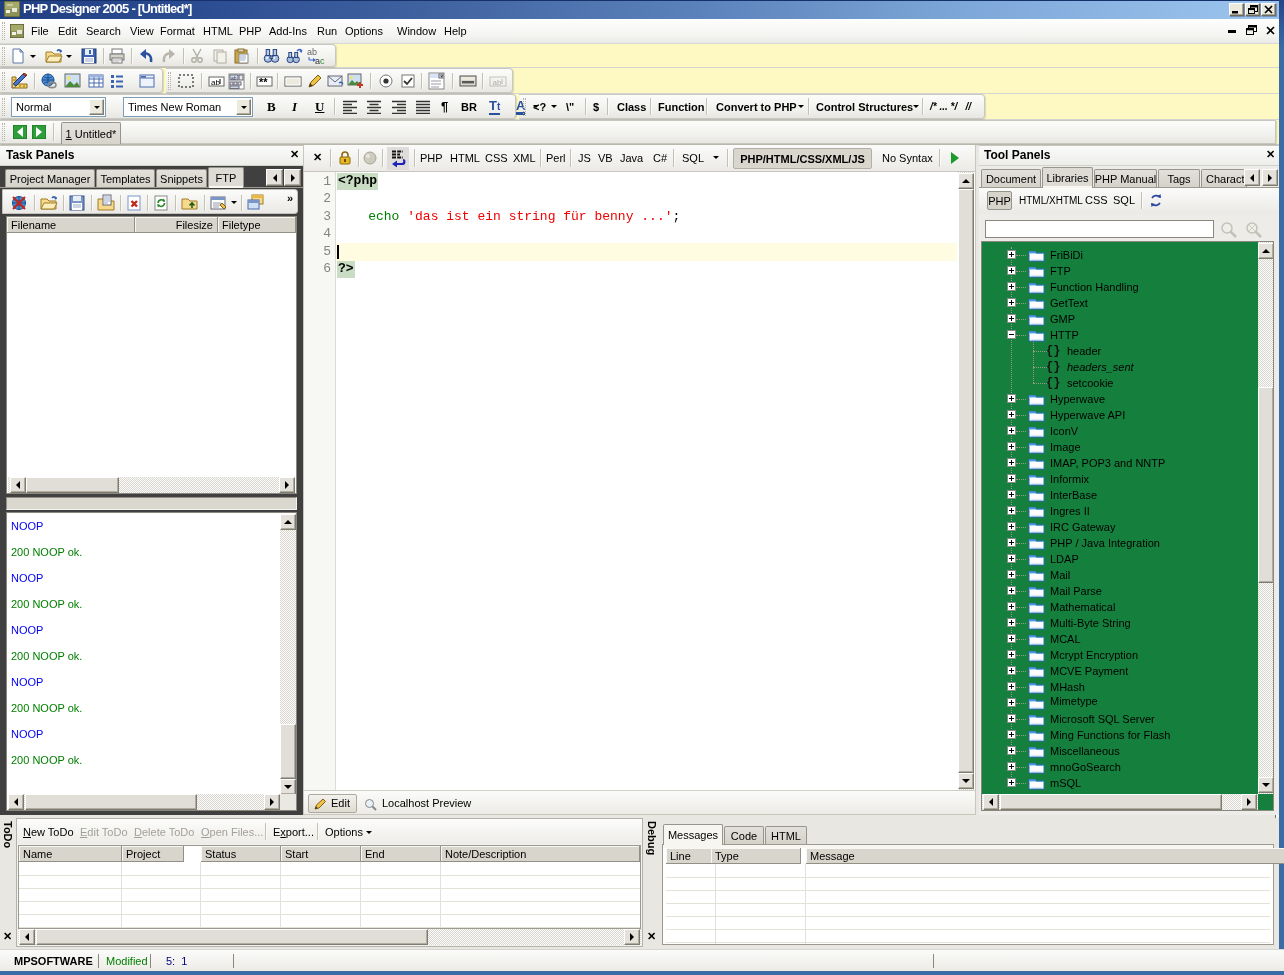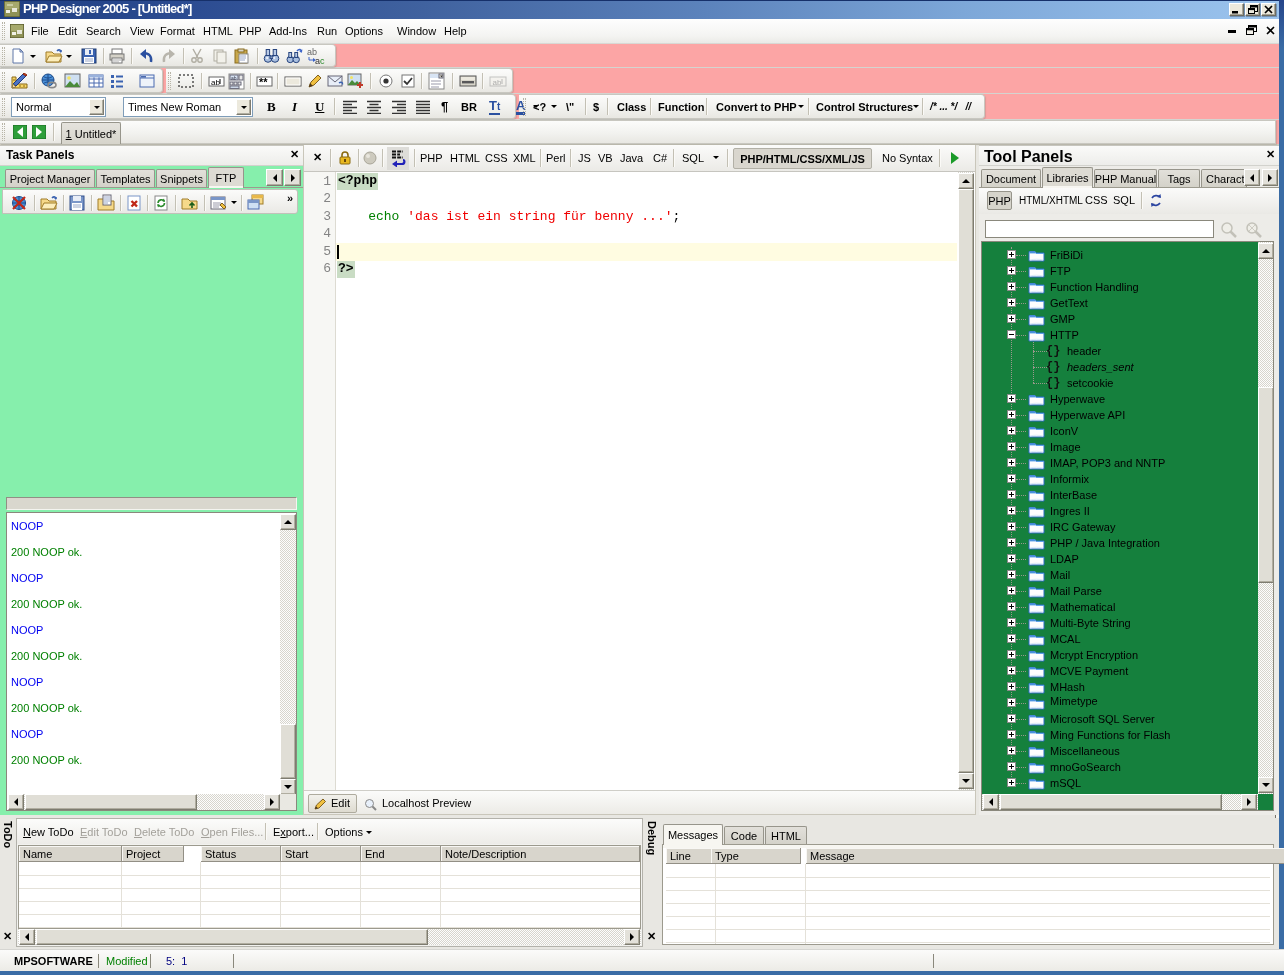--- a/index.html
+++ b/index.html
@@ -22,21 +22,21 @@
 
 .hcell{position:absolute;background:#d8d5cc;border-right:1px solid #928f85;border-bottom:1px solid #928f85;box-shadow:inset 1px 1px 0 #f8f7f4;display:flex;align-items:center;padding:0 4px;font-size:11px;}
 
 #title{left:0;top:0;width:1284px;height:19px;background:linear-gradient(90deg,#203f82 0%,#2c4c92 15%,#40629f 33%,#5c83bc 55%,#7da7d8 75%,#93bce8 92%,#9cc4ee 100%);}
 #title .cap{position:absolute;left:23px;top:1px;font-size:13px;font-weight:bold;color:#fff;letter-spacing:0px;}
 .wbtn{position:absolute;top:3px;width:15px;height:13px;background:#ece9dd;border:1px solid #fff;border-right-color:#6e6c61;border-bottom-color:#6e6c61;box-shadow:inset -1px -1px 0 #a8a598,1px 1px 0 rgba(0,0,0,.25);display:flex;align-items:center;justify-content:center;font-size:9px;font-weight:bold;color:#000;}
 
 #menubar{left:0;top:19px;width:1279px;height:25px;background:linear-gradient(180deg,#fefefe,#f4f4f2 70%,#eAeAe7);border-bottom:1px solid #d8d8d4;}
 .menu{position:absolute;top:6px;font-size:11px;color:#000;}
 
-.tbrow{left:0;width:1279px;background:#fca5a5;border-bottom:1px solid #d4d4d0;}
+.tbrow{left:0;width:1279px;background:#fef9c3;border-bottom:1px solid #d4d4d0;}
 .band{position:absolute;top:0;height:100%;background:linear-gradient(180deg,#fcfcfb,#f2f2ef 55%,#e8e7e2);border:1px solid #c8c7c0;border-left:none;border-radius:0 4px 4px 0;box-shadow:1px 1px 1px rgba(120,118,108,.25);}
 
 svg{display:block;}
 
 .combo{position:absolute;background:#fff;border:1px solid #7f9db9;display:flex;align-items:center;font-size:11px;}
 .combo .btn{position:absolute;right:1px;top:1px;bottom:1px;width:15px;background:#ece9dd;border:1px solid #fff;border-right-color:#7e7c70;border-bottom-color:#7e7c70;box-shadow:inset -1px -1px 0 #b0ada0;display:flex;align-items:center;justify-content:center;}
 .bold11{font-weight:bold;font-size:11px;}
 
 .phptag{background:#c9dcc4;font-weight:bold;color:#000;}
 .treerow{position:absolute;height:16px;display:flex;align-items:center;font-size:11px;white-space:nowrap;}
@@ -382,21 +382,21 @@
       <rect x="0" y="0" width="14" height="14" fill="#2e9e3a"></rect>
       <rect x="0" y="0" width="14" height="14" fill="none" stroke="#1a6a22"></rect>
       <path d="M4 2l6 5-6 5z" fill="#fff"></path>
     </svg>
   <div class="abs sep" style="left:53px;top:3px;height:18px;"></div>
   <div class="abs" style="left:61px;top:2px;width:60px;height:22px;background:linear-gradient(180deg,#e5e3dd,#d6d4cb);border:1px solid #97958b;border-radius:2px 2px 0 0;border-bottom:none;display:flex;align-items:center;justify-content:center;">
       <span><span style="text-decoration:underline;">1</span> Untitled*</span>
     </div>
 </div>
 
-<div id="left" class="abs" style="left:0;top:145px;width:303px;height:670px;background:#86efac;">
+<div id="left" class="abs" style="left:0;top:145px;width:303px;height:670px;background:#404040;">
   <div class="abs" style="left:0;top:0;width:303px;height:21px;background:linear-gradient(180deg,#fbfbfa,#ededea);border-bottom:1px solid #d2d2cd;box-shadow:inset 0 1px 0 #c6c5be;">
     <span class="abs" style="left:6px;top:3px;font-weight:bold;font-size:12px;">Task Panels</span>
     <span class="abs" style="left:290px;top:3px;font-weight:bold;font-size:11px;">✕</span>
   </div>
 
   <div class="abs" style="left:0;top:22px;width:303px;height:20px;">
     <div class="ptab" style="left:5px;top:2px;width:90px;">Project Manager</div>
     <div class="ptab" style="left:96px;top:2px;width:59px;">Templates</div>
     <div class="ptab" style="left:156px;top:2px;width:51px;">Snippets</div>
     <div class="ptab act" style="left:208px;top:0px;width:36px;">FTP</div>
@@ -464,20 +464,34 @@
     <div class="abs sep" style="left:238px;top:5px;height:16px;"></div>
     <svg class="abs" style="left:244px;top:4px" width="19" height="17">
         <rect x="5" y="1" width="11" height="9" fill="#f6d98a" stroke="#a07c28"></rect>
         <rect x="5" y="1" width="11" height="3" fill="#e8b84a"></rect>
         <rect x="1" y="6" width="11" height="9" fill="#cfe0f4" stroke="#4a6ab0"></rect>
         <rect x="1" y="6" width="11" height="3" fill="#7a96c8"></rect>
       </svg>
     <span class="abs" style="left:284px;top:2px;font-weight:bold;font-size:11px;">»</span>
   </div>
 
+  <div class="abs" style="left:6px;top:71px;width:291px;height:278px;background:#fff;border:1px solid #8a887c;">
+    <div class="hcell" style="left:0;top:0;width:128px;height:16px;">Filename</div>
+    <div class="hcell" style="left:128px;top:0;width:83px;height:16px;justify-content:flex-end;">Filesize</div>
+    <div class="hcell" style="left:211px;top:0;width:78px;height:16px;">Filetype</div>
+    <div class="abs track" style="left:1px;top:260px;width:287px;height:16px;">
+      <div class="sbtn" style="left:2px;top:0px;width:16px;height:16px;">
+          <span class="arr lf"></span>
+        </div>
+      <div class="thumb" style="left:18px;top:0px;width:93px;height:16px;"></div>
+      <div class="sbtn" style="left:271px;top:0px;width:16px;height:16px;">
+          <span class="arr rt"></span>
+        </div>
+    </div>
+  </div>
 
   <div class="abs" style="left:6px;top:352px;width:291px;height:13px;background:#d9d7ce;border:1px solid #918f84;border-bottom-color:#f4f4f0;border-right-color:#f4f4f0;"></div>
 
   <div class="abs" style="left:6px;top:367px;width:291px;height:299px;background:#fff;border:1px solid #8a887c;font-size:11px;">
     <div class="abs" style="left:4px;top:7px;color:#0000f0;">NOOP</div>
     <div class="abs" style="left:4px;top:33px;color:#008000;">200 NOOP ok.</div>
     <div class="abs" style="left:4px;top:59px;color:#0000f0;">NOOP</div>
     <div class="abs" style="left:4px;top:85px;color:#008000;">200 NOOP ok.</div>
     <div class="abs" style="left:4px;top:111px;color:#0000f0;">NOOP</div>
     <div class="abs" style="left:4px;top:137px;color:#008000;">200 NOOP ok.</div>
@@ -589,21 +603,21 @@
     <svg class="abs" style="left:60px;top:7px" width="13" height="13">
         <circle cx="5.5" cy="5.5" r="4" fill="#e8f0fa" stroke="#888"></circle>
         <path d="M8.5 8.5L12 12" stroke="#888" stroke-width="2"></path>
       </svg>
     <span class="abs" style="left:78px;top:6px;">Localhost Preview</span>
   </div>
 </div>
 
 <div id="right" class="abs" style="left:979px;top:145px;width:300px;height:670px;background:#edece8;">
   <div class="abs" style="left:0;top:0;width:300px;height:21px;background:linear-gradient(180deg,#fbfbfa,#ededea);border-bottom:1px solid #d2d2cd;box-shadow:inset 0 1px 0 #c6c5be;">
-    <span class="abs" style="left:5px;top:3px;font-weight:bold;font-size:16px;">Tool Panels</span>
+    <span class="abs" style="left:5px;top:3px;font-weight:bold;font-size:12px;">Tool Panels</span>
     <span class="abs" style="left:287px;top:3px;font-weight:bold;font-size:11px;">✕</span>
   </div>
   <div class="abs" style="left:0;top:22px;width:300px;height:20px;">
     <div class="ptab" style="left:2px;top:2px;width:60px;">Document</div>
     <div class="ptab act" style="left:63px;top:0px;width:51px;">Libraries</div>
     <div class="ptab" style="left:115px;top:2px;width:63px;">PHP Manual</div>
     <div class="ptab" style="left:179px;top:2px;width:42px;">Tags</div>
     <div class="ptab" style="left:222px;top:2px;width:46px;overflow:hidden;justify-content:flex-start;padding-left:4px;">Charact...</div>
     <div class="sbtn" style="left:265px;top:2px;width:16px;height:17px;">
         <span class="arr lf"></span>

